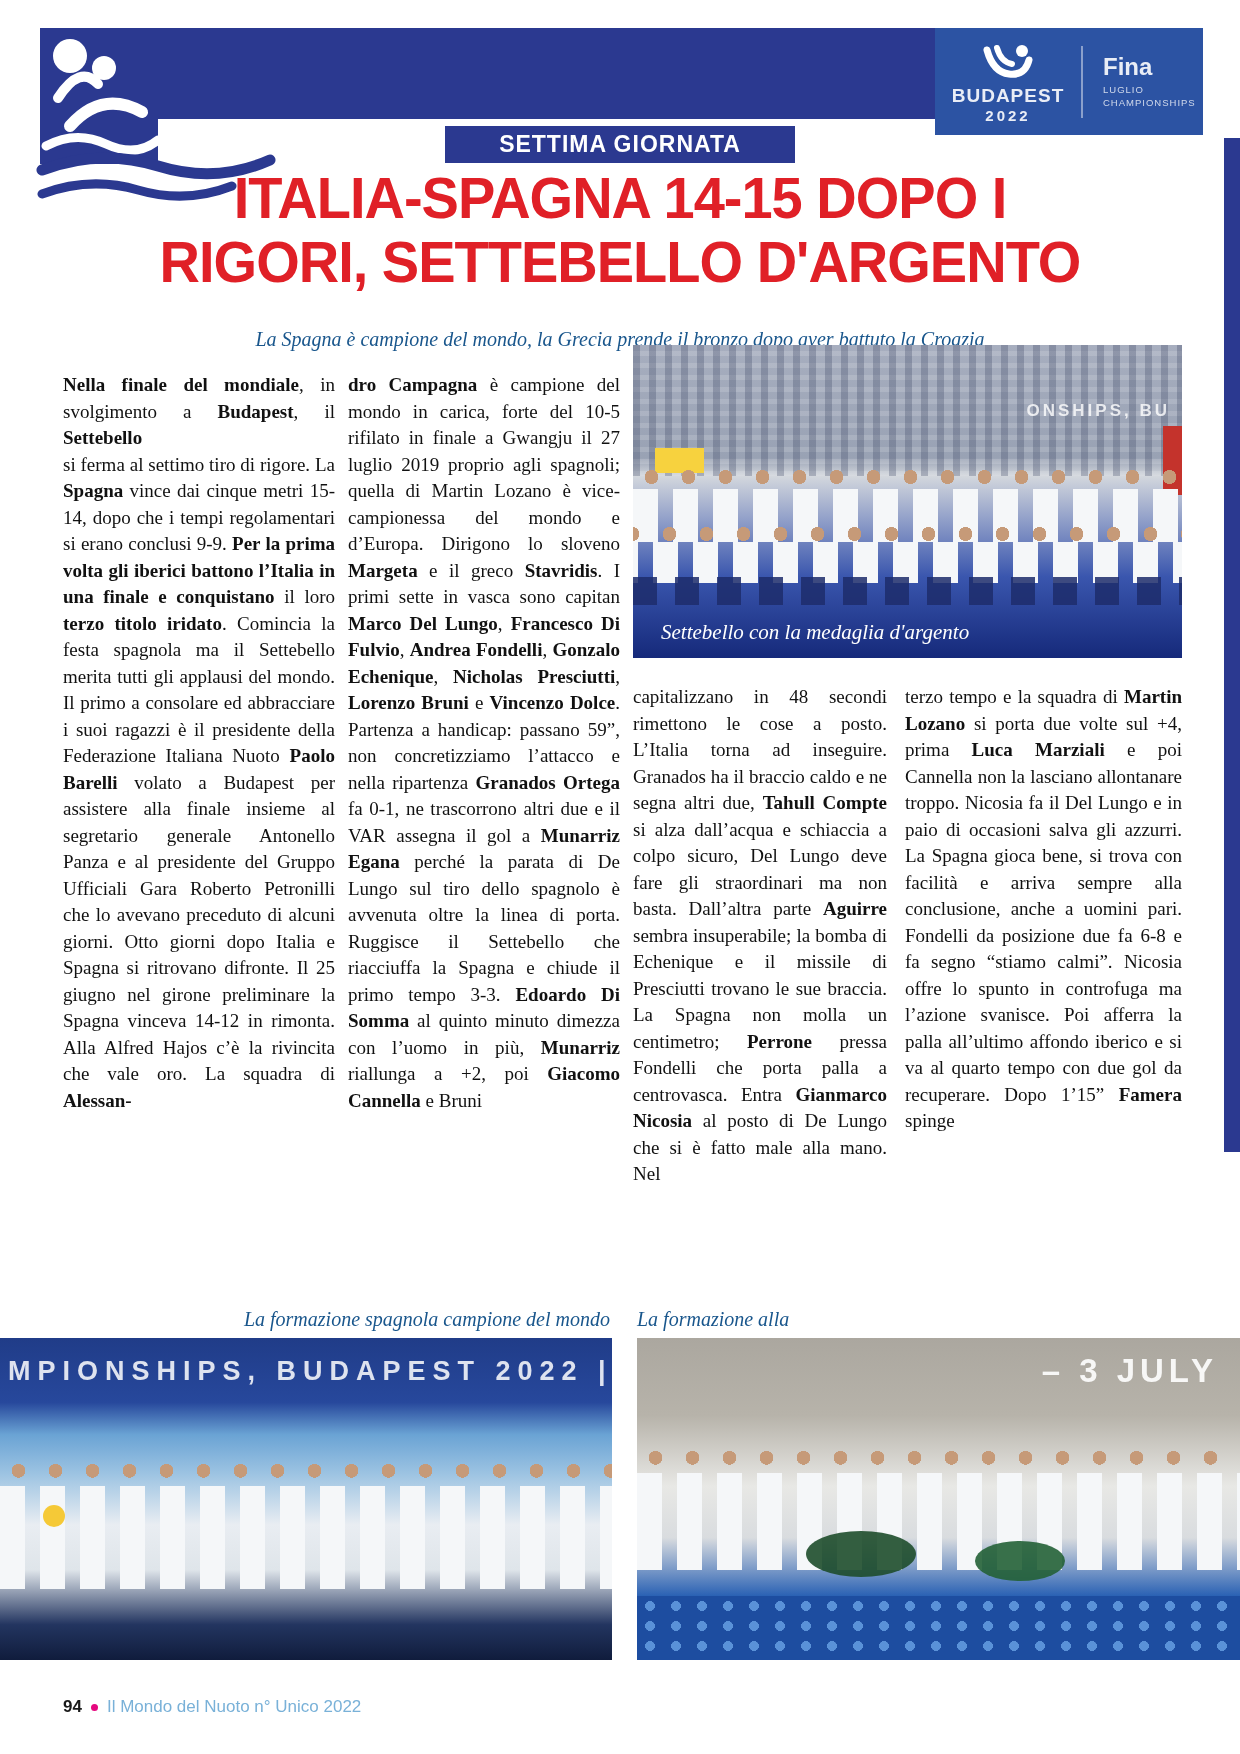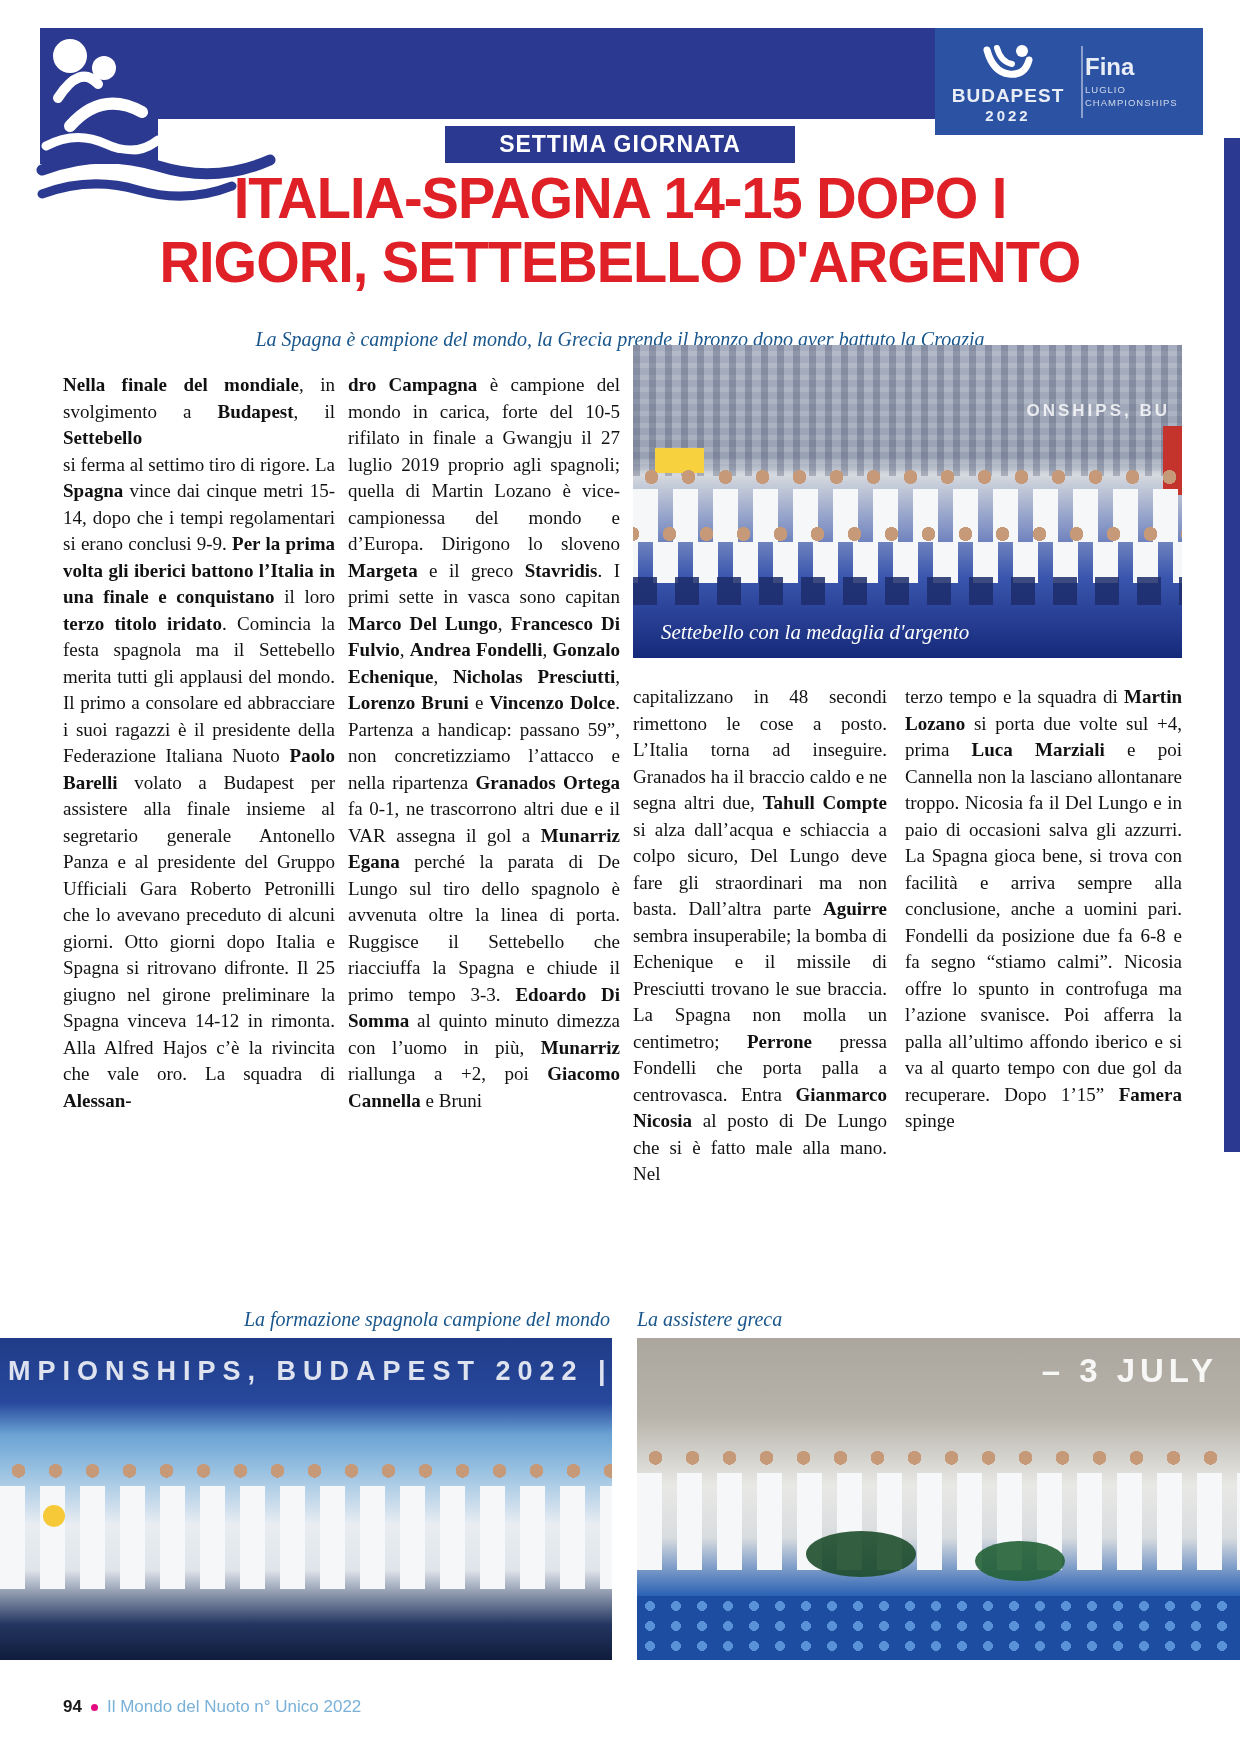--- a/index.html
+++ b/index.html
@@ -26,21 +26,21 @@
   .right-stripe{left:1224px;top:138px;width:16px;height:1014px;background:#2b3990;}
 
   
   .event-logo{left:935px;top:28px;width:268px;height:107px;background:#2c53a3;color:#e9edf6;
         display:flex;align-items:center;font-family:"Liberation Sans","DejaVu Sans",sans-serif;}
   .el-left{width:146px;text-align:center;}
   .el-left svg{display:block;margin:2px auto 1px;}
   .el-city{font-size:19px;font-weight:700;letter-spacing:1px;}
   .el-year{font-size:15px;font-weight:700;letter-spacing:3px;}
   .el-div{width:2px;height:72px;background:rgba(255,255,255,.45);}
-  .el-right{padding-left:2px;text-align:left;}
+  .el-right{padding-left:20px;text-align:left;}
   .el-fina{font-size:24px;font-weight:700;margin-bottom:3px;}
   .el-sub{font-size:9.5px;letter-spacing:1px;opacity:.85;line-height:1.35;}
 
   
   .headline{left:60px;top:168px;width:1120px;margin:0;text-align:center;color:#e02027;
         font-family:"Liberation Sans","DejaVu Sans",sans-serif;font-weight:700;
         font-size:56px;line-height:62px;letter-spacing:-1px;transform:scaleY(1.04);}
   .standfirst{left:0;top:328px;width:1240px;text-align:center;color:#19568c;
         font-style:italic;font-size:20px;}
 
@@ -169,21 +169,21 @@
     <div class="partial-banner">ONSHIPS, BU</div>
     <div class="board-yellow"></div>
     <div class="board-red"></div>
     <div class="heads" style="left:0;right:0;top:37%;height:13%;"></div>
     <div class="shirts" style="left:0;right:0;top:46%;height:17%;"></div>
     <div class="heads" style="left:0;right:0;top:56%;height:11%;background-position:18px 0;"></div>
     <div class="shirts" style="left:0;right:0;top:63%;height:13%;background-position:20px 0;"></div>
     <div class="suits" style="left:0;right:0;top:74%;height:9%;"></div>
     <div class="photo-caption">Settebello con la medaglia d'argento</div>
   </div>
-  <div class="abs caption-row cap-right">La assistere greca</div>
+  <div class="abs caption-row cap-right">La formazione alla</div>
 
   <div class="abs ph photo-bl">
     <div class="banner-text">MPIONSHIPS, BUDAPEST 2022 | 18 JUNE –</div>
     <div class="row-heads heads"></div>
     <div class="row-shirts shirts"></div>
     <div class="buoy"></div>
   </div>
 
   <div class="abs ph photo-br">
     <div class="banner-text">– 3 JULY</div>

